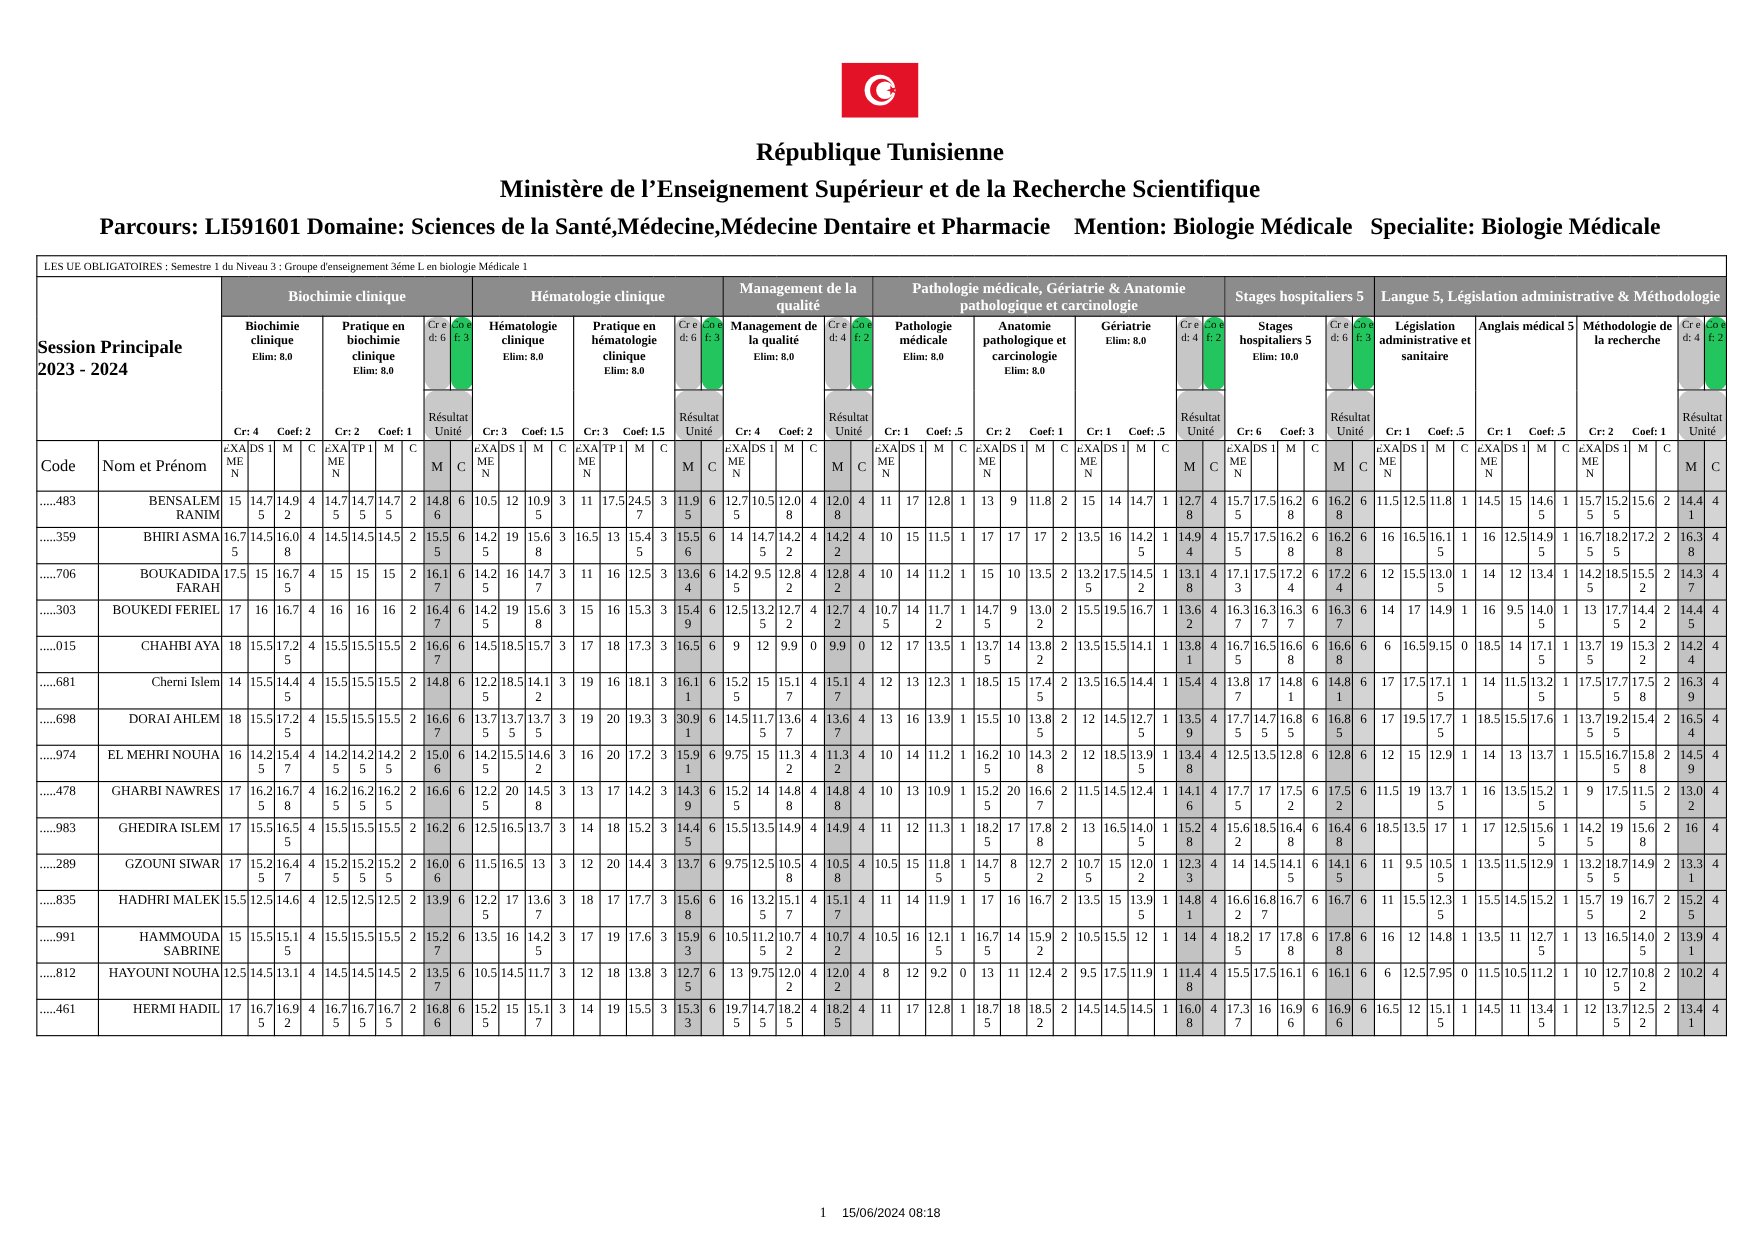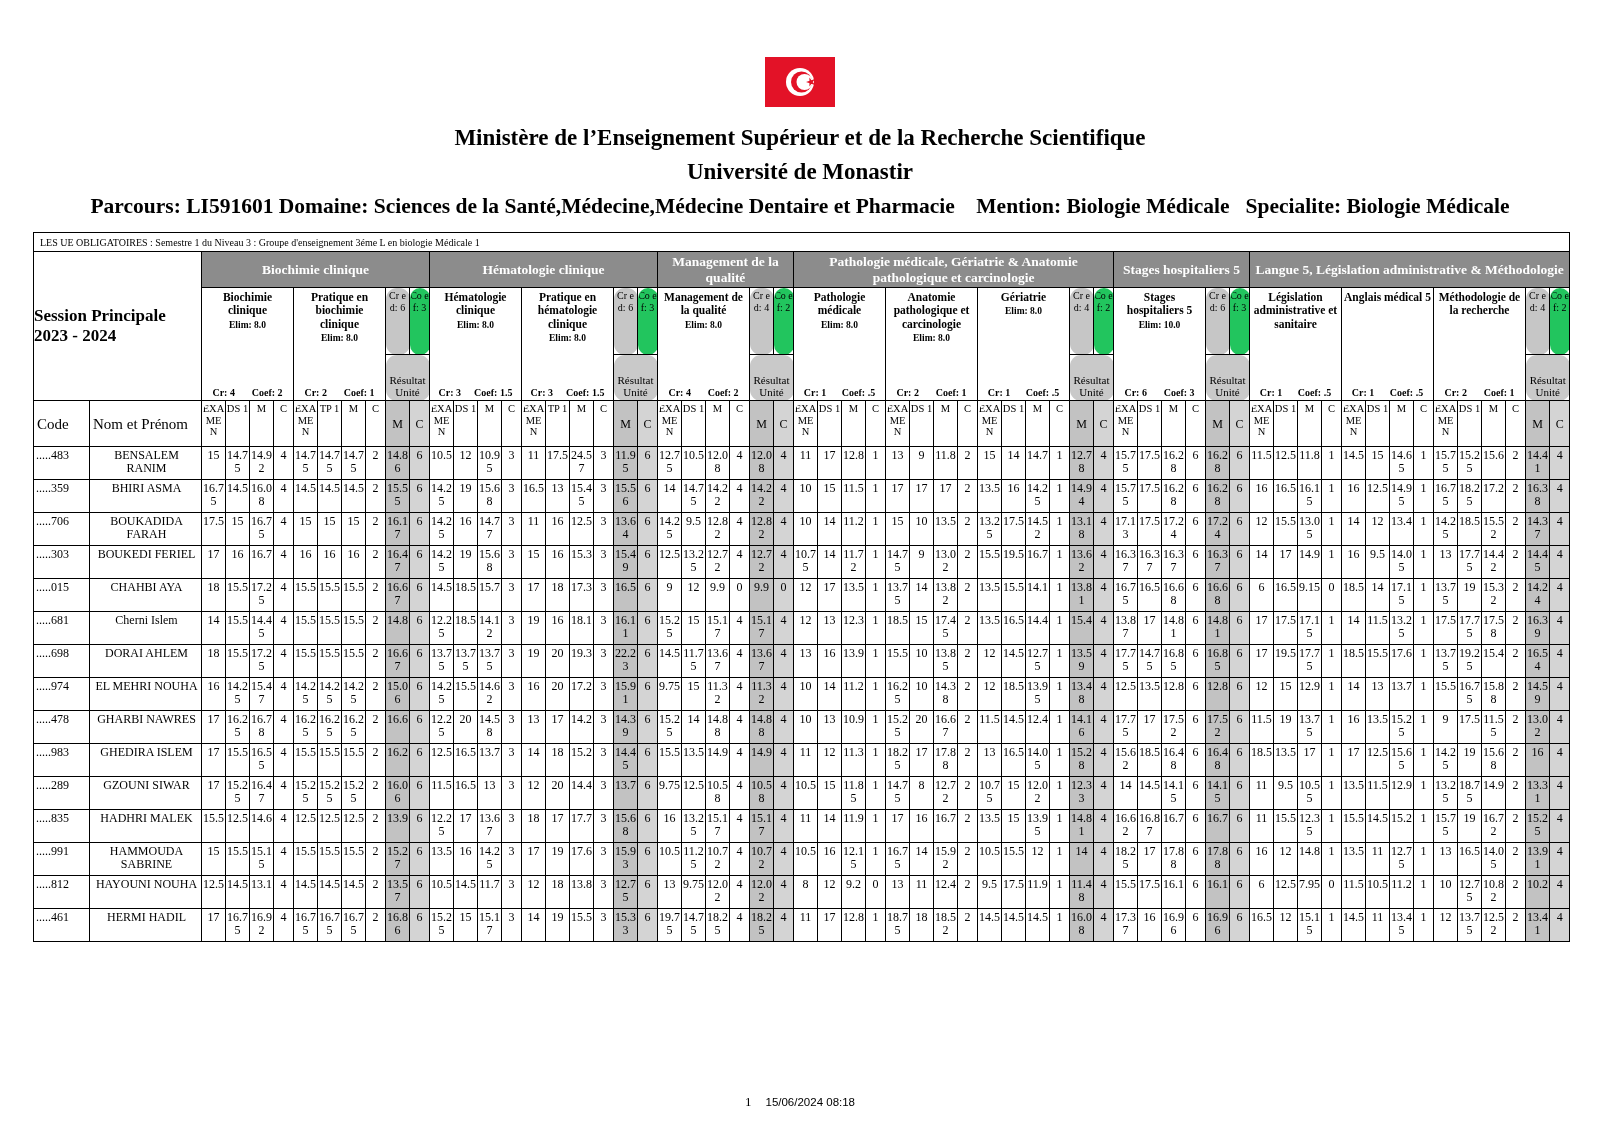--- a/index.html
+++ b/index.html
@@ -27,42 +27,42 @@
   .subh{font-size:10.5px;text-align:center;vertical-align:top;line-height:1.1;padding-top:2px;}
   .brk{word-break:break-all;border-radius:11px;}
   .code-h,.name-h{font-size:15px;text-align:left;vertical-align:middle;padding-left:3px;}
   .uemh{background:#c2c2c2;font-size:12px;vertical-align:middle;}
   .uech{background:#d4d4d4;font-size:12px;vertical-align:middle;}
   tbody td{font-size:12px;text-align:center;line-height:1.1;padding:2px 1px;vertical-align:top;}
   tbody td.num{word-break:break-all;}
   tbody td.uem{background:#c2c2c2;word-break:break-all;}
   tbody td.uec{background:#d4d4d4;}
   tbody td.codec{text-align:left;padding-left:2px;font-size:12px;margin-top:43px;}
-  tbody td.namec{text-align:center;padding-left:3px;font-size:12px;}
+  tbody td.namec{text-align:right;padding-left:3px;font-size:12px;}
   tbody tr{height:33px;}
   .footer{position:absolute;left:0;bottom:22px;width:100%;display:flex;justify-content:center;align-items:baseline;gap:14px;}
   .pageno{font-size:13px;}
   .stamp{font-family:"Liberation Sans",sans-serif;font-size:11.5px;}
 </style>
 </head>
 <body>
 
 <div class="flag-wrap">
   <svg width="70" height="50" viewBox="0 0 70 50">
     <rect x="0" y="0" width="70" height="50" fill="#e31227"></rect>
     <circle cx="35" cy="25" r="14" fill="#ffffff"></circle>
     <circle cx="36.5" cy="25" r="10.5" fill="#e31227"></circle>
     <circle cx="39.5" cy="25" r="8" fill="#ffffff"></circle>
     <path d="M41 25 l9 -3 -5.6 7.6 0 -9.2 5.6 7.6 z" fill="#e31227"></path>
   </svg>
 </div>
 
 <div class="titles">
+  <div class="t1">République Tunisienne</div>
   <div class="t1">Ministère de l’Enseignement Supérieur et de la Recherche Scientifique</div>
-  <div class="t1">Université de Monastir</div>
   <div class="t5">Parcours: LI591601 Domaine: Sciences de la Santé,Médecine,Médecine Dentaire et Pharmacie    Mention: Biologie Médicale   Specialite: Biologie Médicale</div>
 </div>
 
 <div class="tablebox">
   <table id="grid">
       <colgroup>
         <col style="width: 56px;">
         <col style="width: 112px;">
         <col style="width: 24px;">
         <col style="width: 24px;">
@@ -756,21 +756,21 @@
           <td class="uem">16.67</td>
           <td class="uec">6</td>
           <td class="num">13.75</td>
           <td class="num">13.75</td>
           <td class="num">13.75</td>
           <td class="num">3</td>
           <td class="num">19</td>
           <td class="num">20</td>
           <td class="num">19.3</td>
           <td class="num">3</td>
-          <td class="uem">22.23</td>
+          <td class="uem">30.91</td>
           <td class="uec">6</td>
           <td class="num">14.5</td>
           <td class="num">11.75</td>
           <td class="num">13.67</td>
           <td class="num">4</td>
           <td class="uem">13.67</td>
           <td class="uec">4</td>
           <td class="num">13</td>
           <td class="num">16</td>
           <td class="num">13.9</td>

